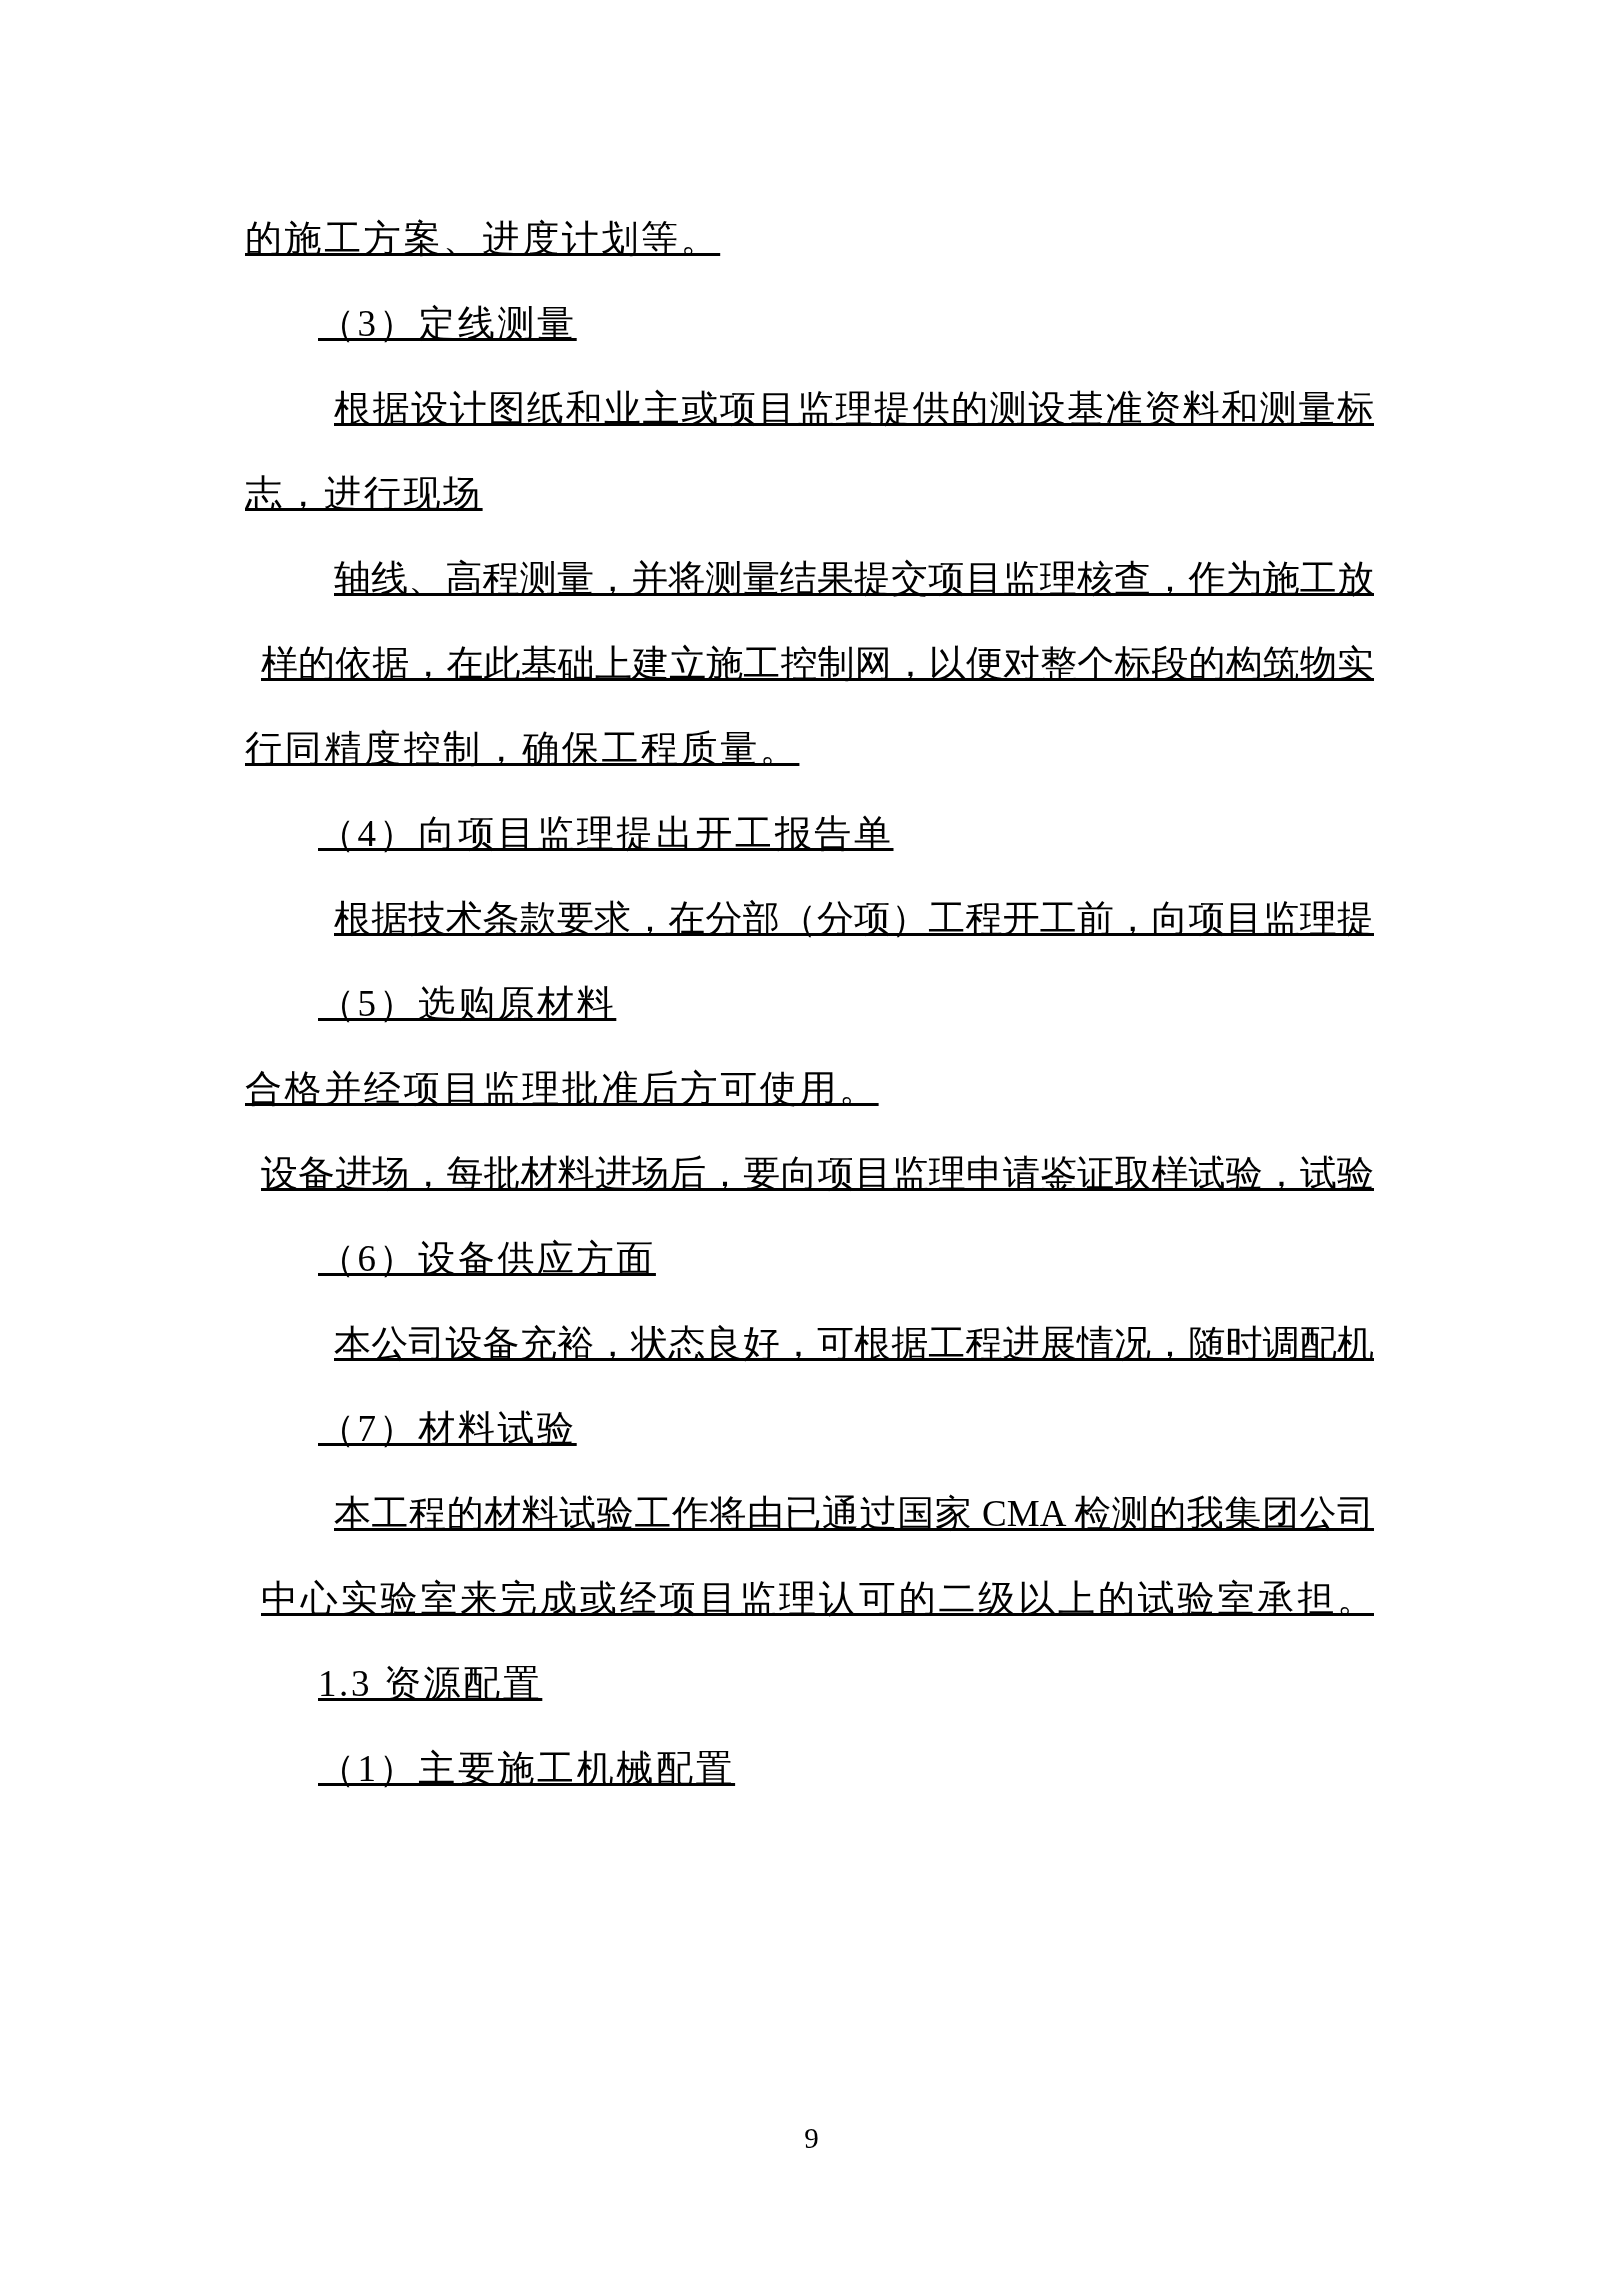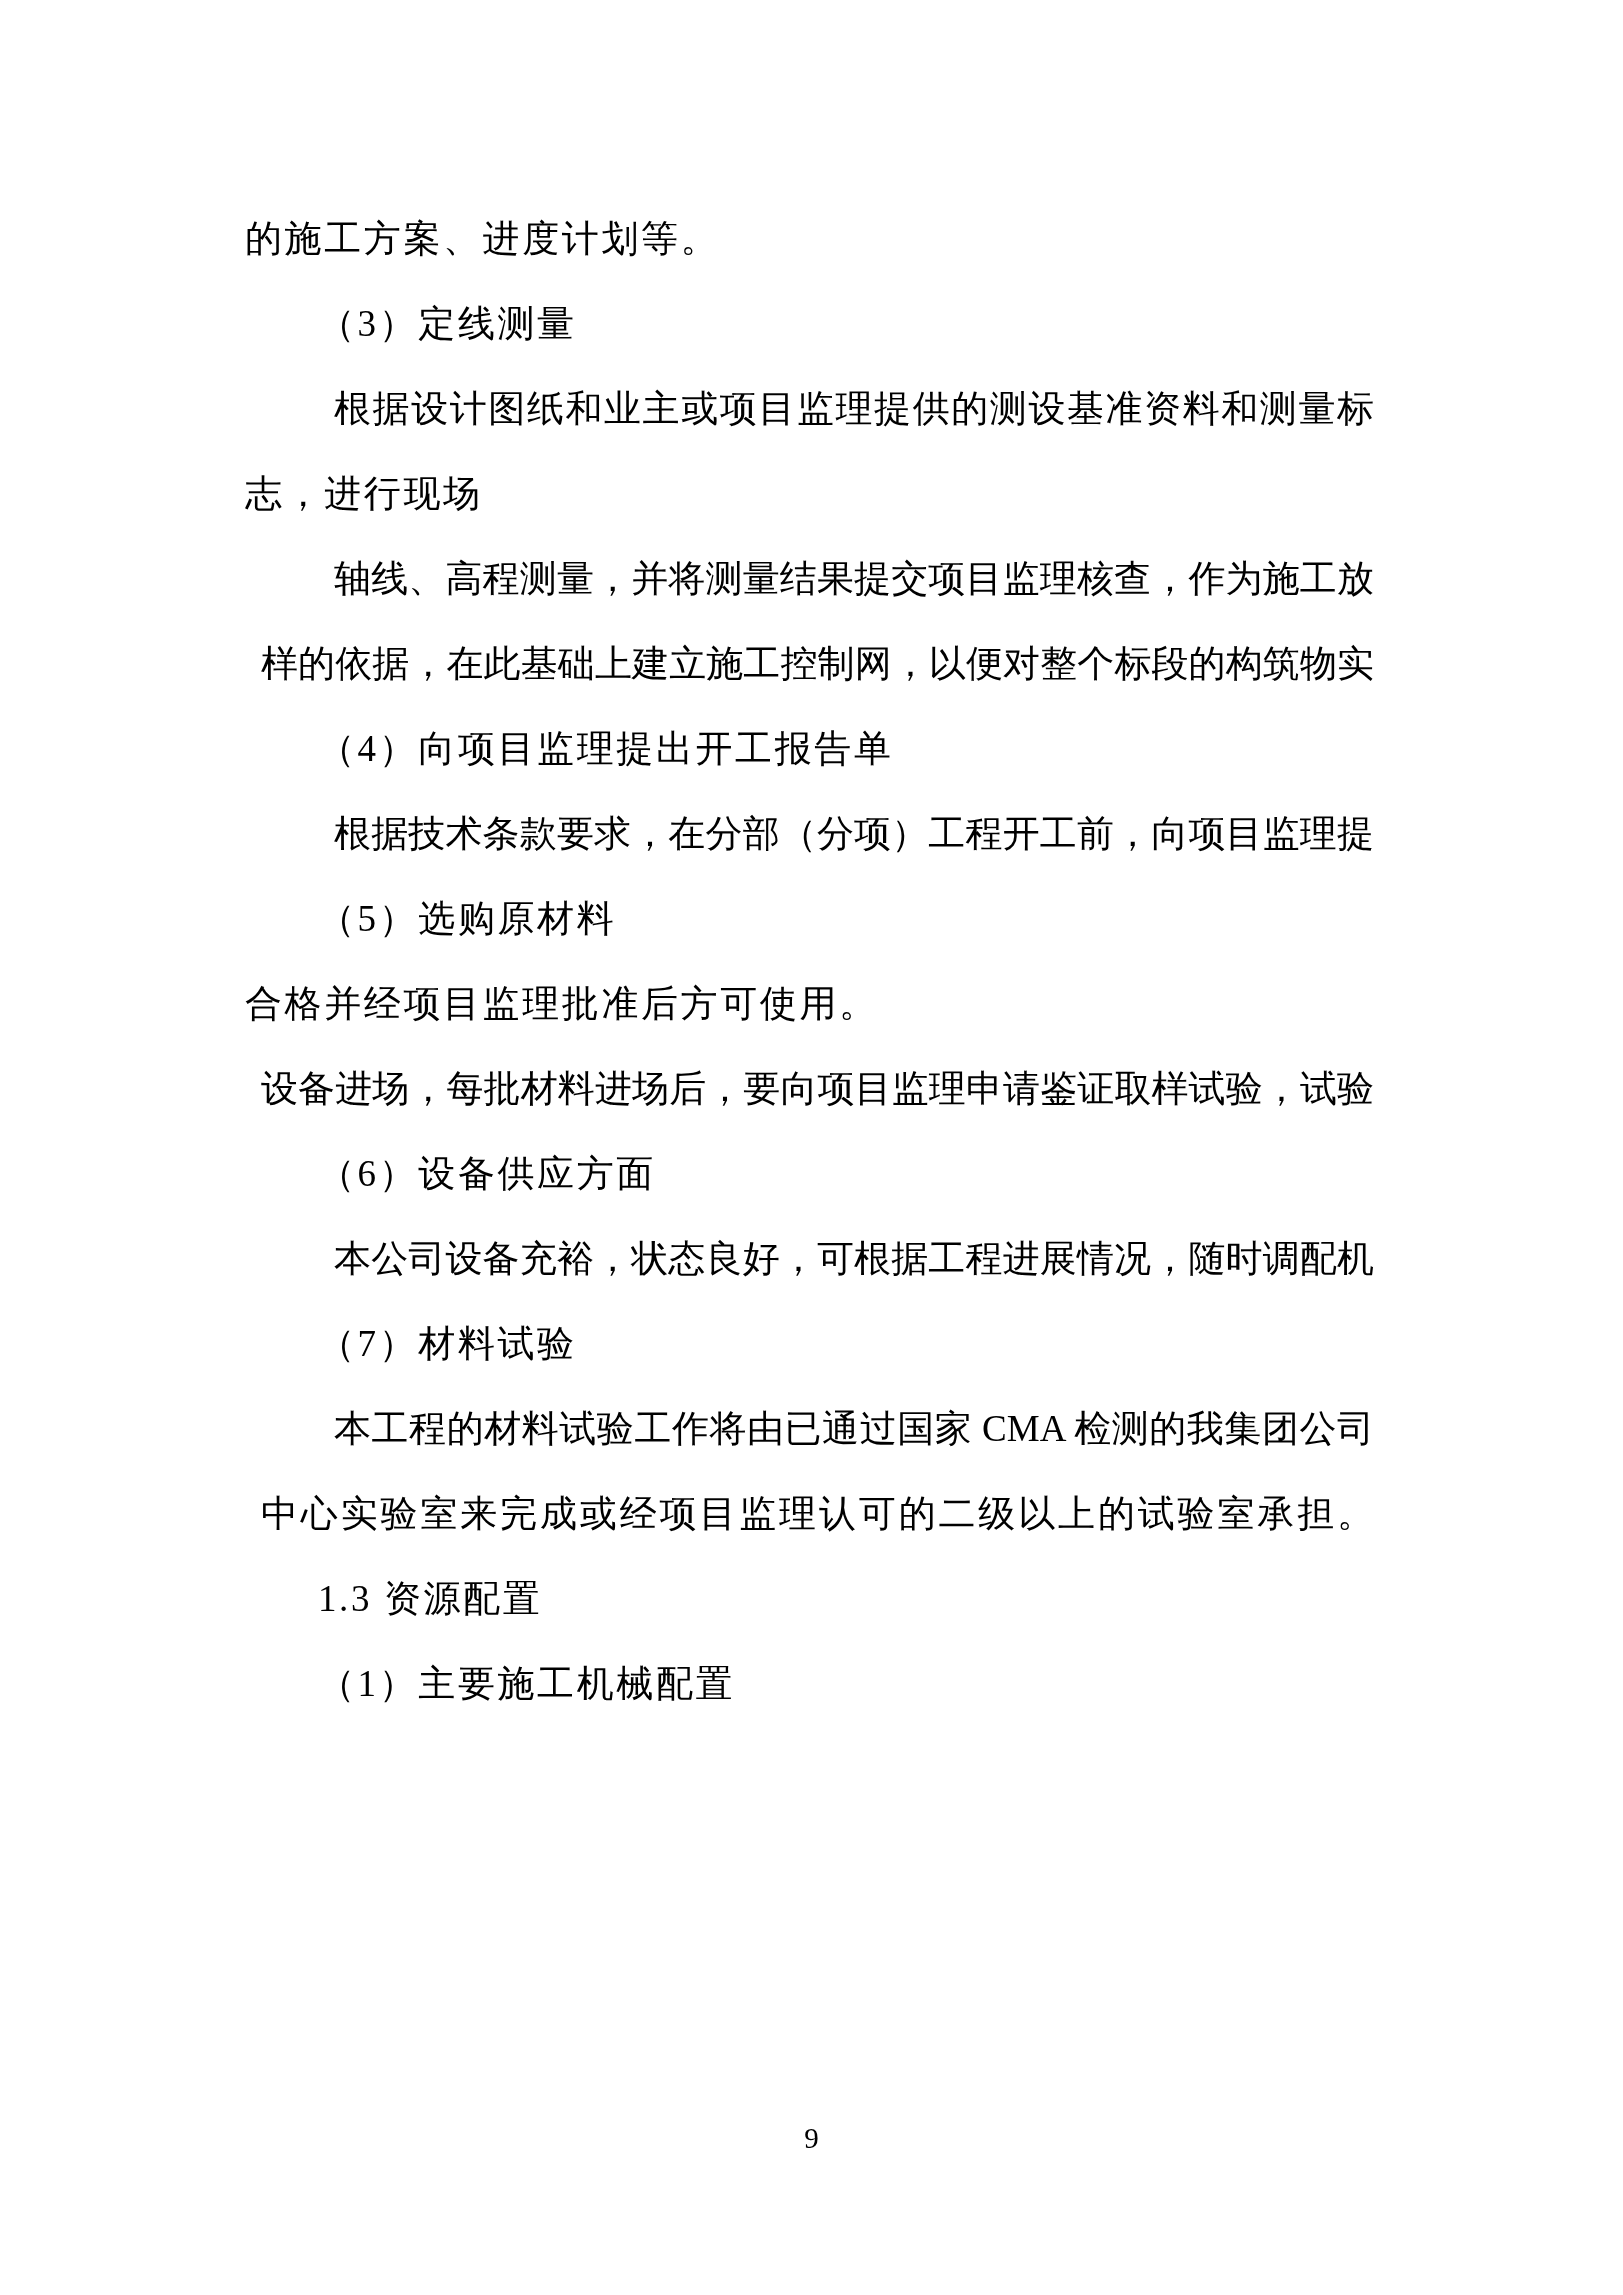--- a/index.html
+++ b/index.html
@@ -14,20 +14,21 @@
     background: #ffffff;
     color: #000000;
     font-family: "Liberation Serif", "DejaVu Serif", serif;
     overflow: hidden;
   }
   .content {
     position: absolute;
     left: 245px;
     top: 196px;
     width: 1129px;
+    text-decoration: underline;
   }
   .ln {
     font-size: 37px;
     line-height: 85px;
     height: 85px;
     overflow: hidden;
     letter-spacing: 2.6px;
     white-space: nowrap;
   }
   .ln.just {
@@ -55,20 +56,21 @@
 <body>
 
 <div class="page">
   <div class="content">
     <div class="ln">的施工方案、进度计划等。</div>
     <div class="ln ind">（3）定线测量</div>
     <div class="ln ind just">根据设计图纸和业主或项目监理提供的测设基准资料和测量标</div>
     <div class="ln">志，进行现场</div>
     <div class="ln ind just">轴线、高程测量，并将测量结果提交项目监理核查，作为施工放</div>
     <div class="ln just">样的依据，在此基础上建立施工控制网，以便对整个标段的构筑物实</div>
+    <div class="ln">行同精度控制，确保工程质量。</div>
     <div class="ln ind">（4）向项目监理提出开工报告单</div>
     <div class="ln ind just">根据技术条款要求，在分部（分项）工程开工前，向项目监理提</div>
     <div class="ln ind">（5）选购原材料</div>
     <div class="ln">合格并经项目监理批准后方可使用。</div>
     <div class="ln just">设备进场，每批材料进场后，要向项目监理申请鉴证取样试验，试验</div>
     <div class="ln ind">（6）设备供应方面</div>
     <div class="ln ind just">本公司设备充裕，状态良好，可根据工程进展情况，随时调配机</div>
     <div class="ln ind">（7）材料试验</div>
     <div class="ln ind just">本工程的材料试验工作将由已通过国家 CMA 检测的我集团公司</div>
     <div class="ln just">中心实验室来完成或经项目监理认可的二级以上的试验室承担。</div>

